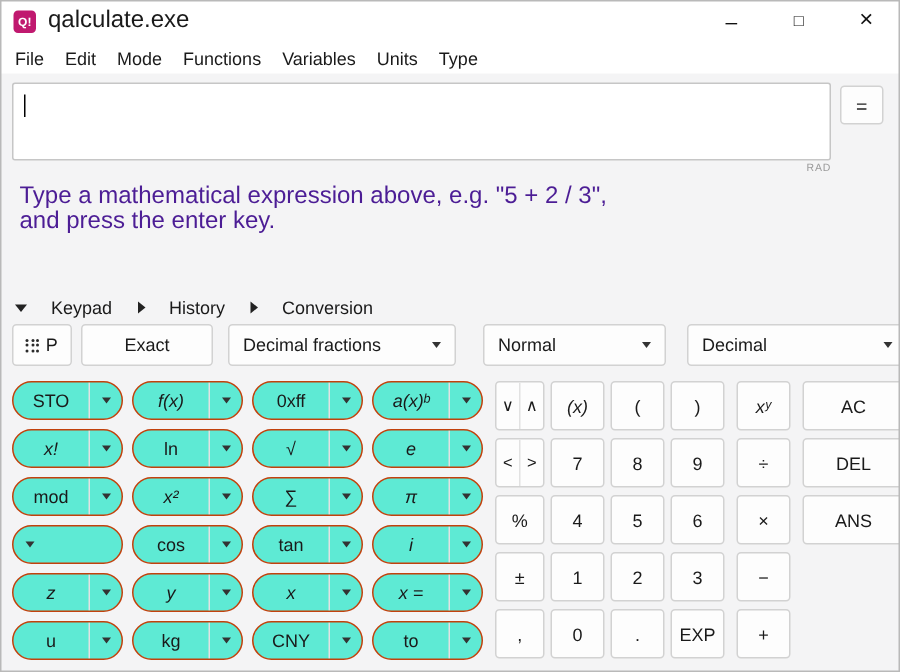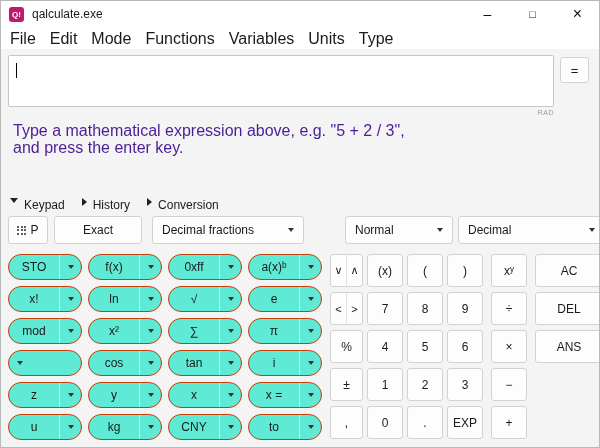--- a/index.html
+++ b/index.html
@@ -4,62 +4,62 @@
 <title>qalculate.exe</title>
 <style>
   *{box-sizing:border-box;margin:0;padding:0}
   html,body{width:600px;height:448px}
   body{font-family:"Liberation Sans","DejaVu Sans",sans-serif;background:#f4f4f5;position:relative;overflow:hidden;color:#1a1a1a}
   .window-border{position:absolute;inset:0;border:1px solid #b9b9b9;pointer-events:none;z-index:99}
 
   
   .titlebar{position:absolute;top:0;left:0;right:0;height:28px;background:#fff;display:flex;align-items:center}
   .app-icon{width:15px;height:15px;margin-left:9px;background:#c0196f;border-radius:3px;color:#fff;font-size:8px;font-weight:bold;display:flex;align-items:center;justify-content:center;flex:0 0 auto}
-  .title-text{margin-left:8px;font-size:12px}
+  .title-text{margin-left:8px;font-size:16px}
   .win-controls{margin-left:auto;display:flex;height:100%}
   .win-btn{width:45px;height:100%;display:flex;align-items:center;justify-content:center;color:#111}
   .win-btn.min{font-size:14px}.win-btn.max{font-size:11px}.win-btn.close{font-size:16px}
 
   
   .menubar{position:absolute;top:28px;left:0;right:0;height:21px;background:#fff;display:flex;align-items:center;padding-left:3px}
-  .menu-item{font-size:16px;padding:2px 7px}
+  .menu-item{font-size:12px;padding:2px 7px}
 
   
   .expr-box{position:absolute;left:8px;top:55px;width:546px;height:52px;background:#fff;border:1px solid #c6c6c6;border-radius:2px}
   .caret{position:absolute;left:7px;top:7px;width:1px;height:15px;background:#000;animation:blink 1s steps(1) infinite}
   @keyframes blink{50%{opacity:0}}
   .btn{background:#fdfdfd;border:1px solid #d2d2d2;border-radius:3px;display:flex;align-items:center;justify-content:center;font-size:12px;color:#1a1a1a}
   .equals-btn{position:absolute;left:560px;top:57px;width:29px;height:26px;font-size:13px}
   .angle-mode{position:absolute;left:8px;top:109px;width:546px;text-align:right;font-size:7px;color:#9a9a9a;letter-spacing:.5px}
   .hint{position:absolute;left:13px;top:122px;font-size:16px;line-height:17px;color:#4c1d95}
 
   
   .sections{position:absolute;left:10px;top:198px;display:flex;gap:17px;align-items:center}
-  .section-h{display:flex;gap:6px;font-size:12px}
+  .section-h{display:flex;align-items:center;gap:16px;font-size:12px}
   .tri-down{width:0;height:0;border-left:4px solid transparent;border-right:4px solid transparent;border-top:5px solid #222}
   .tri-right{width:0;height:0;border-top:4px solid transparent;border-bottom:4px solid transparent;border-left:5px solid #222}
 
   
   .tb{position:absolute;top:216px;height:28px}
   .tb.kp-layout{left:8px;width:40px;gap:4px}
   .tb.exact{left:54px;width:88px}
   .combo{justify-content:space-between;padding:0 9px}
   .tb.frac{left:152px;width:152px}
-  .tb.disp{left:345px;width:108px}
+  .tb.disp{left:322px;width:122px}
   .tb.base{left:458px;width:147px}
   .tri-sm{width:0;height:0;border-left:3.5px solid transparent;border-right:3.5px solid transparent;border-top:4.5px solid #333}
   .dots{display:grid;grid-template-columns:repeat(3,2px);grid-auto-rows:2px;gap:1.5px}
   .dots b{background:#2a2a2a;border-radius:50%}
 
   
   .lk{position:absolute;left:8px;top:254px;width:314px;display:grid;grid-template-columns:repeat(4,1fr);gap:6px}
   .lk-cell{height:26px;display:flex;background:#5eead4;border:1px solid #c2410c;border-radius:13px;overflow:hidden}
   .lk-main{flex:1;display:flex;align-items:center;justify-content:center;font-size:12px;border-right:1px solid #e2e2e2}
   .lk-arrow{width:21px;display:flex;align-items:center;justify-content:center}
-  .it{}
+  .it{font-style:italic}
 
   
   .rk{position:absolute;left:330px;top:254px}
   .rk-row{display:flex;gap:4px;margin-bottom:5px}
   .rk .btn{height:33px}
   .w1{width:33px}.w2{width:36px}.w6{width:68px}
   .sp5{margin-left:4px}
   .split{padding:0;overflow:hidden}
   .split>div{flex:1;height:100%;display:flex;align-items:center;justify-content:center;font-size:11px}
   .split>div:first-child{border-right:1px solid #e2e2e2}

